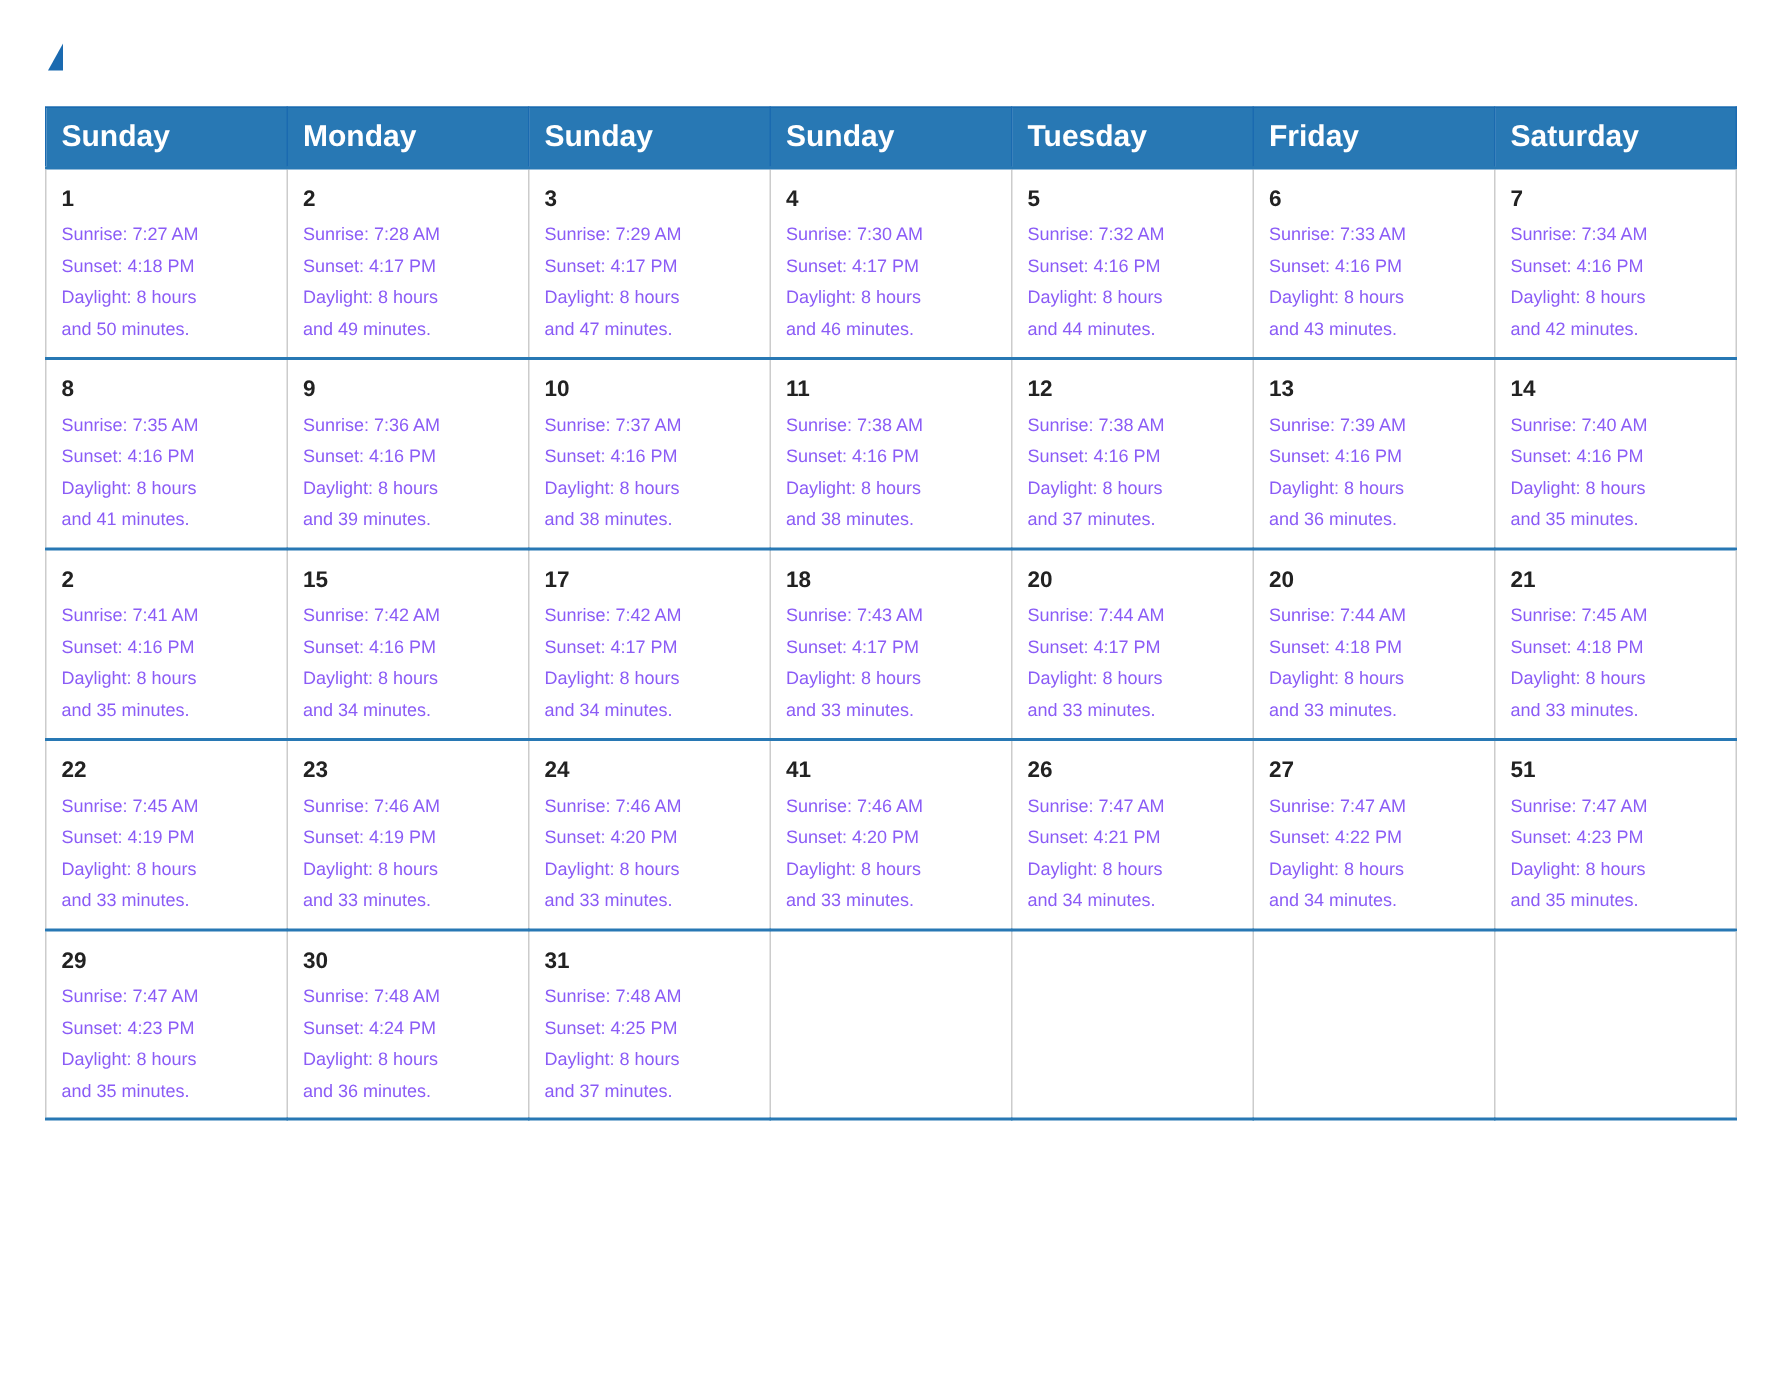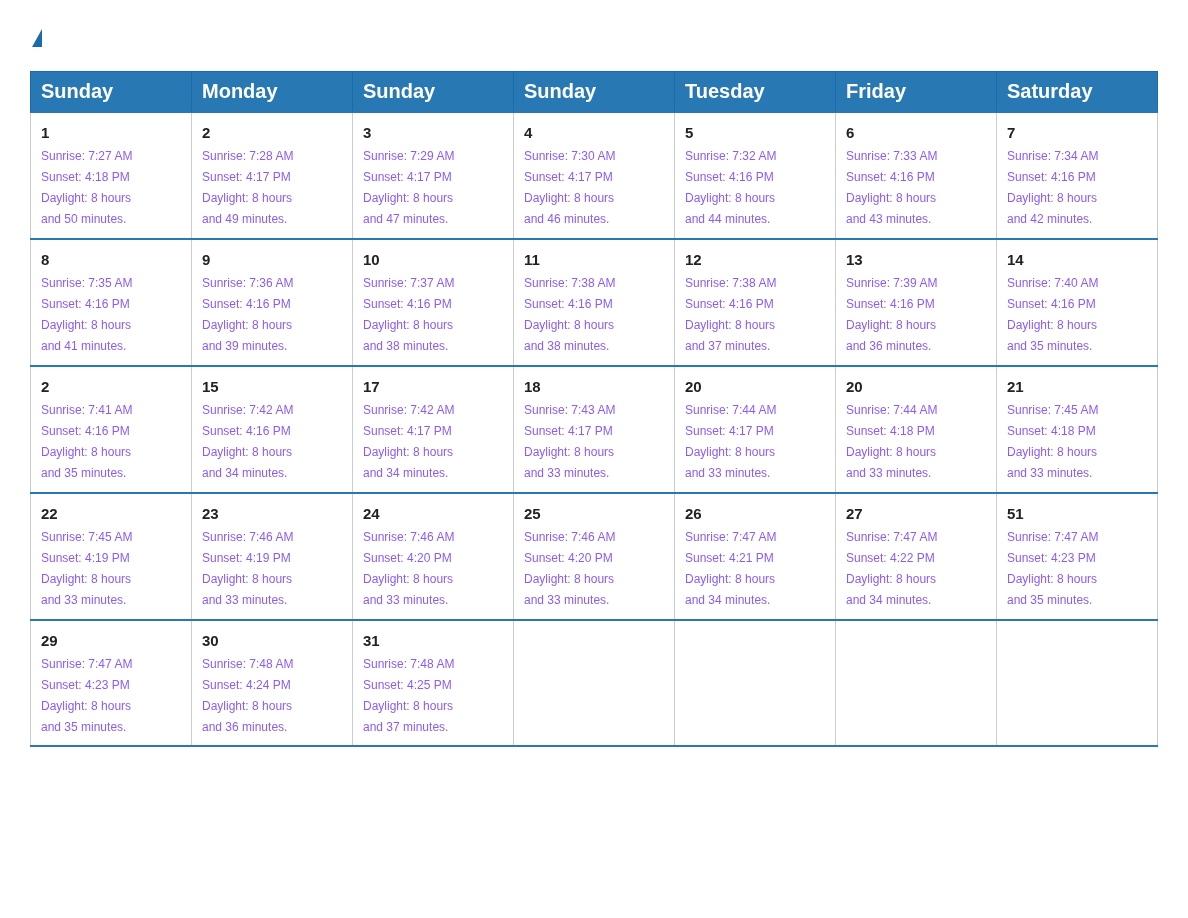--- a/index.html
+++ b/index.html
@@ -225,21 +225,21 @@
       </td>
         <td>
         <span class="day-number">23</span>
         <span class="day-info">Sunrise: 7:46 AM<br>Sunset: 4:19 PM<br>Daylight: 8 hours<br>and 33 minutes.</span>
       </td>
         <td>
         <span class="day-number">24</span>
         <span class="day-info">Sunrise: 7:46 AM<br>Sunset: 4:20 PM<br>Daylight: 8 hours<br>and 33 minutes.</span>
       </td>
         <td>
-        <span class="day-number">25</span>
+        <span class="day-number">41</span>
         <span class="day-info">Sunrise: 7:46 AM<br>Sunset: 4:20 PM<br>Daylight: 8 hours<br>and 33 minutes.</span>
       </td>
         <td>
         <span class="day-number">26</span>
         <span class="day-info">Sunrise: 7:47 AM<br>Sunset: 4:21 PM<br>Daylight: 8 hours<br>and 34 minutes.</span>
       </td>
         <td>
         <span class="day-number">27</span>
         <span class="day-info">Sunrise: 7:47 AM<br>Sunset: 4:22 PM<br>Daylight: 8 hours<br>and 34 minutes.</span>
       </td>

